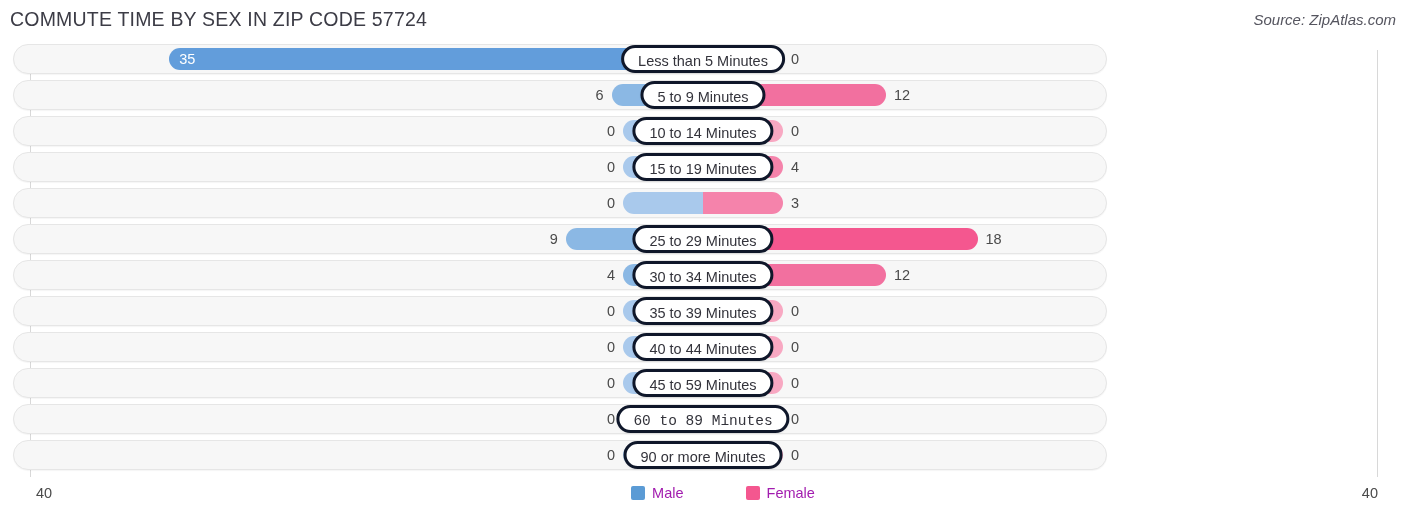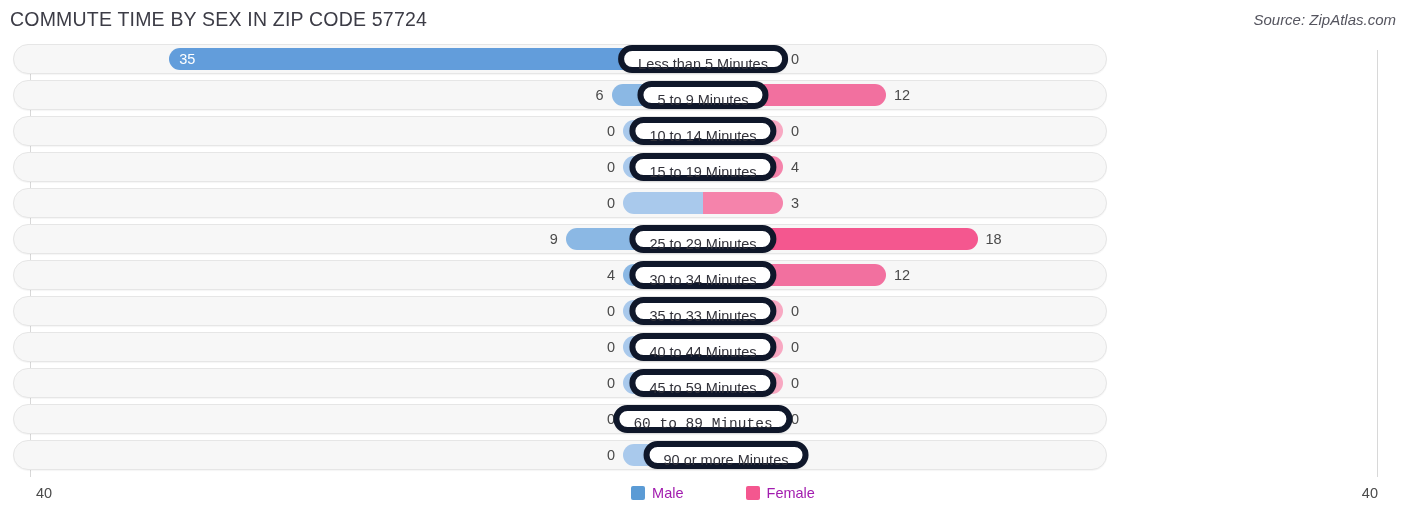--- a/index.html
+++ b/index.html
@@ -118,21 +118,21 @@
   .val.inside {
     color: #ffffff;
   }
 
   .center-label {
     position: absolute;
     top: 1px;
     height: 28px;
     line-height: 27px;
     background: #ffffff;
-    border: 6px solid #0f172a;
+    border: 3px solid #0f172a;
     border-radius: 14px;
     font-size: 14.5px;
     color: #33333b;
     text-align: center;
     white-space: nowrap;
     padding: 0 14px;
     transform: translateX(-50%);
     box-sizing: border-box;
     z-index: 5;
     box-shadow: 0 1px 2px rgba(0,0,0,.06);
@@ -260,21 +260,21 @@
           <div class="center-label" style="left: 703px;">30 to 34 Minutes</div>
         </div>
       </div>
       <div class="row">
         <div class="track"></div>
         <div class="bars">
           <div class="bar male" style="left: 623px; width: 80px; background: rgb(169, 201, 236);"></div>
           <div class="bar female" style="left: 703px; width: 80px; background: rgb(248, 168, 194);"></div>
           <div class="val male" style="left: 569px; width: 46px;">0</div>
           <div class="val female" style="left: 791px; width: 46px;">0</div>
-          <div class="center-label" style="left: 703px;">35 to 33 Minutes</div>
+          <div class="center-label" style="left: 703px;">35 to 39 Minutes</div>
         </div>
       </div>
       <div class="row">
         <div class="track"></div>
         <div class="bars">
           <div class="bar male" style="left: 623px; width: 80px; background: rgb(169, 201, 236);"></div>
           <div class="bar female" style="left: 703px; width: 80px; background: rgb(248, 168, 194);"></div>
           <div class="val male" style="left: 569px; width: 46px;">0</div>
           <div class="val female" style="left: 791px; width: 46px;">0</div>
           <div class="center-label" style="left: 703px;">40 to 44 Minutes</div>
@@ -300,21 +300,21 @@
           <div class="center-label" style="left: 703px; font-family: Liberation Mono, monospace;">60 to 89 Minutes</div>
         </div>
       </div>
       <div class="row">
         <div class="track"></div>
         <div class="bars">
           <div class="bar male" style="left: 623px; width: 80px; background: rgb(169, 201, 236);"></div>
           <div class="bar female" style="left: 703px; width: 80px; background: rgb(248, 168, 194);"></div>
           <div class="val male" style="left: 569px; width: 46px;">0</div>
           <div class="val female" style="left: 791px; width: 46px;">0</div>
-          <div class="center-label" style="left: 703px; margin-left: 23px;">90 or more Minutes</div>
+          <div class="center-label" style="left: 703px;">90 or more Minutes</div>
         </div>
       </div>
     </div>
 </div>
 
 <div class="footer">
   <div class="tick left">40</div>
   <div class="tick right">40</div>
   <div class="legend">
     <div class="legend-item">

